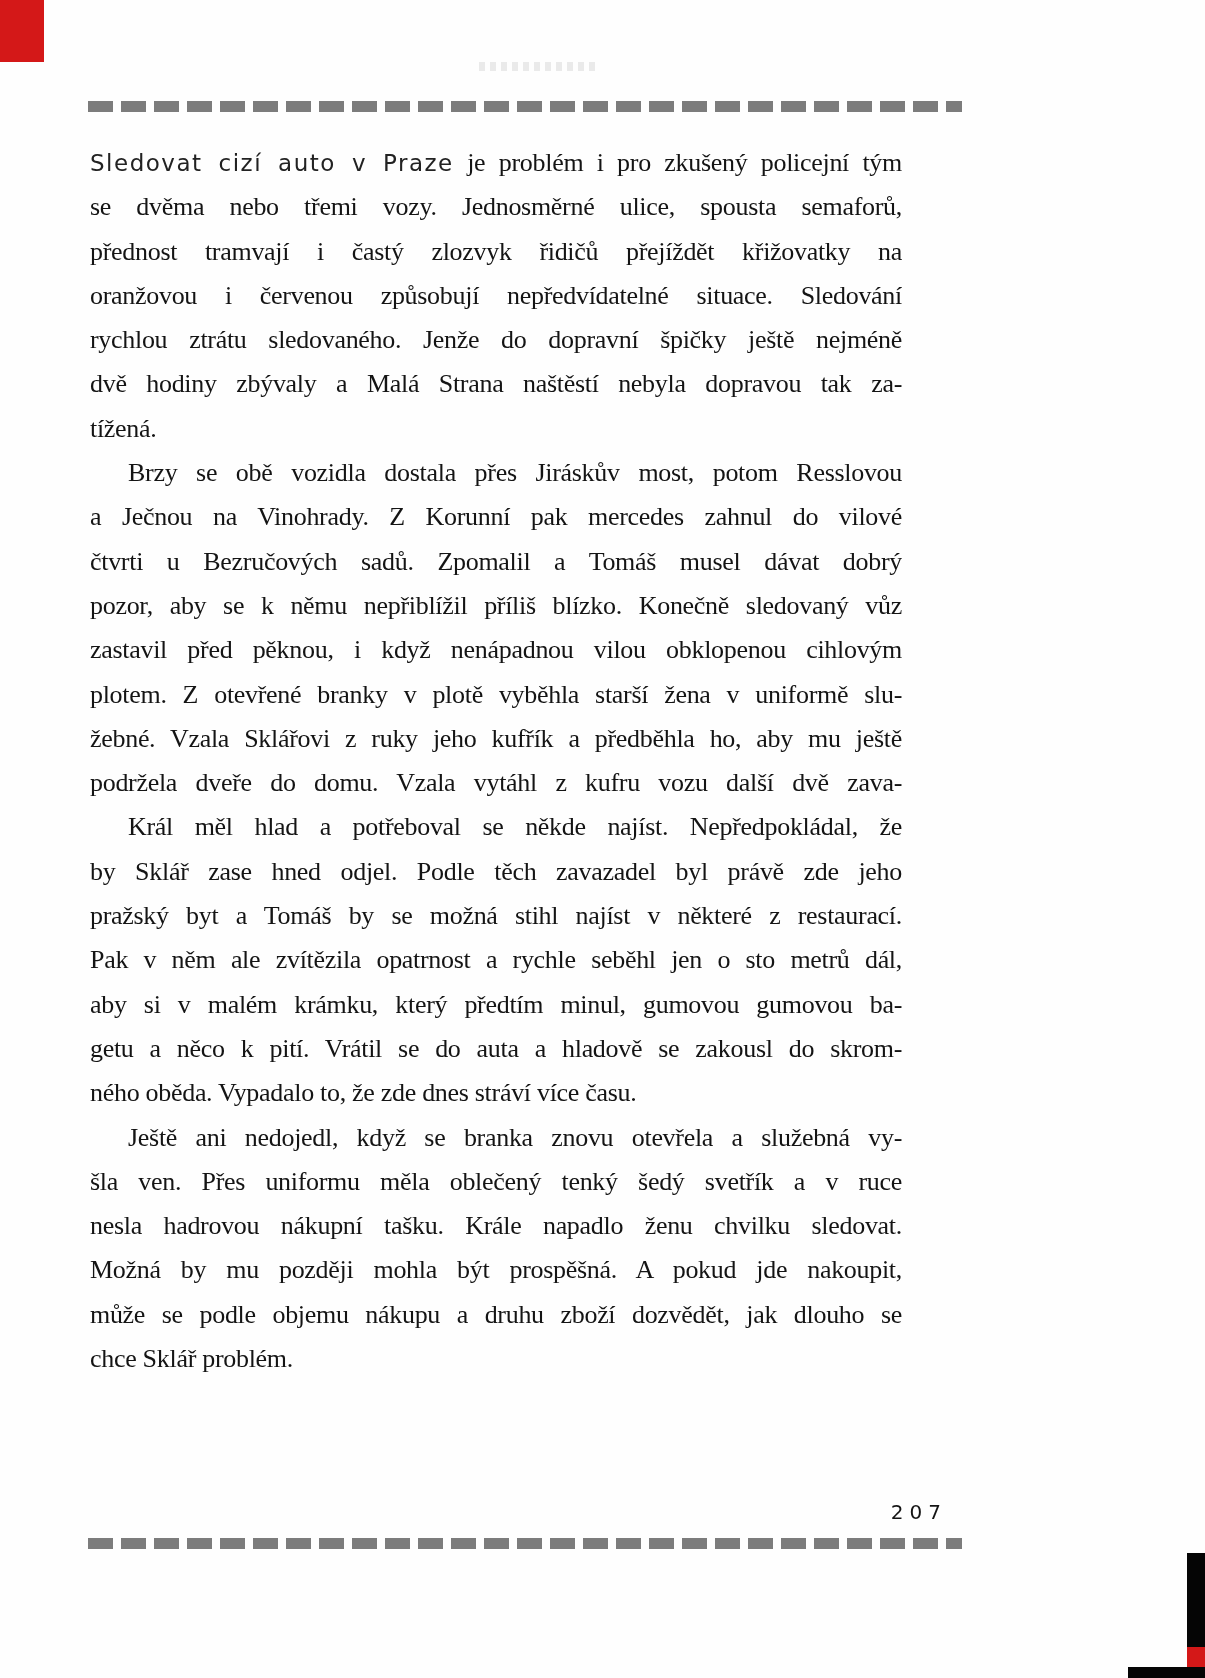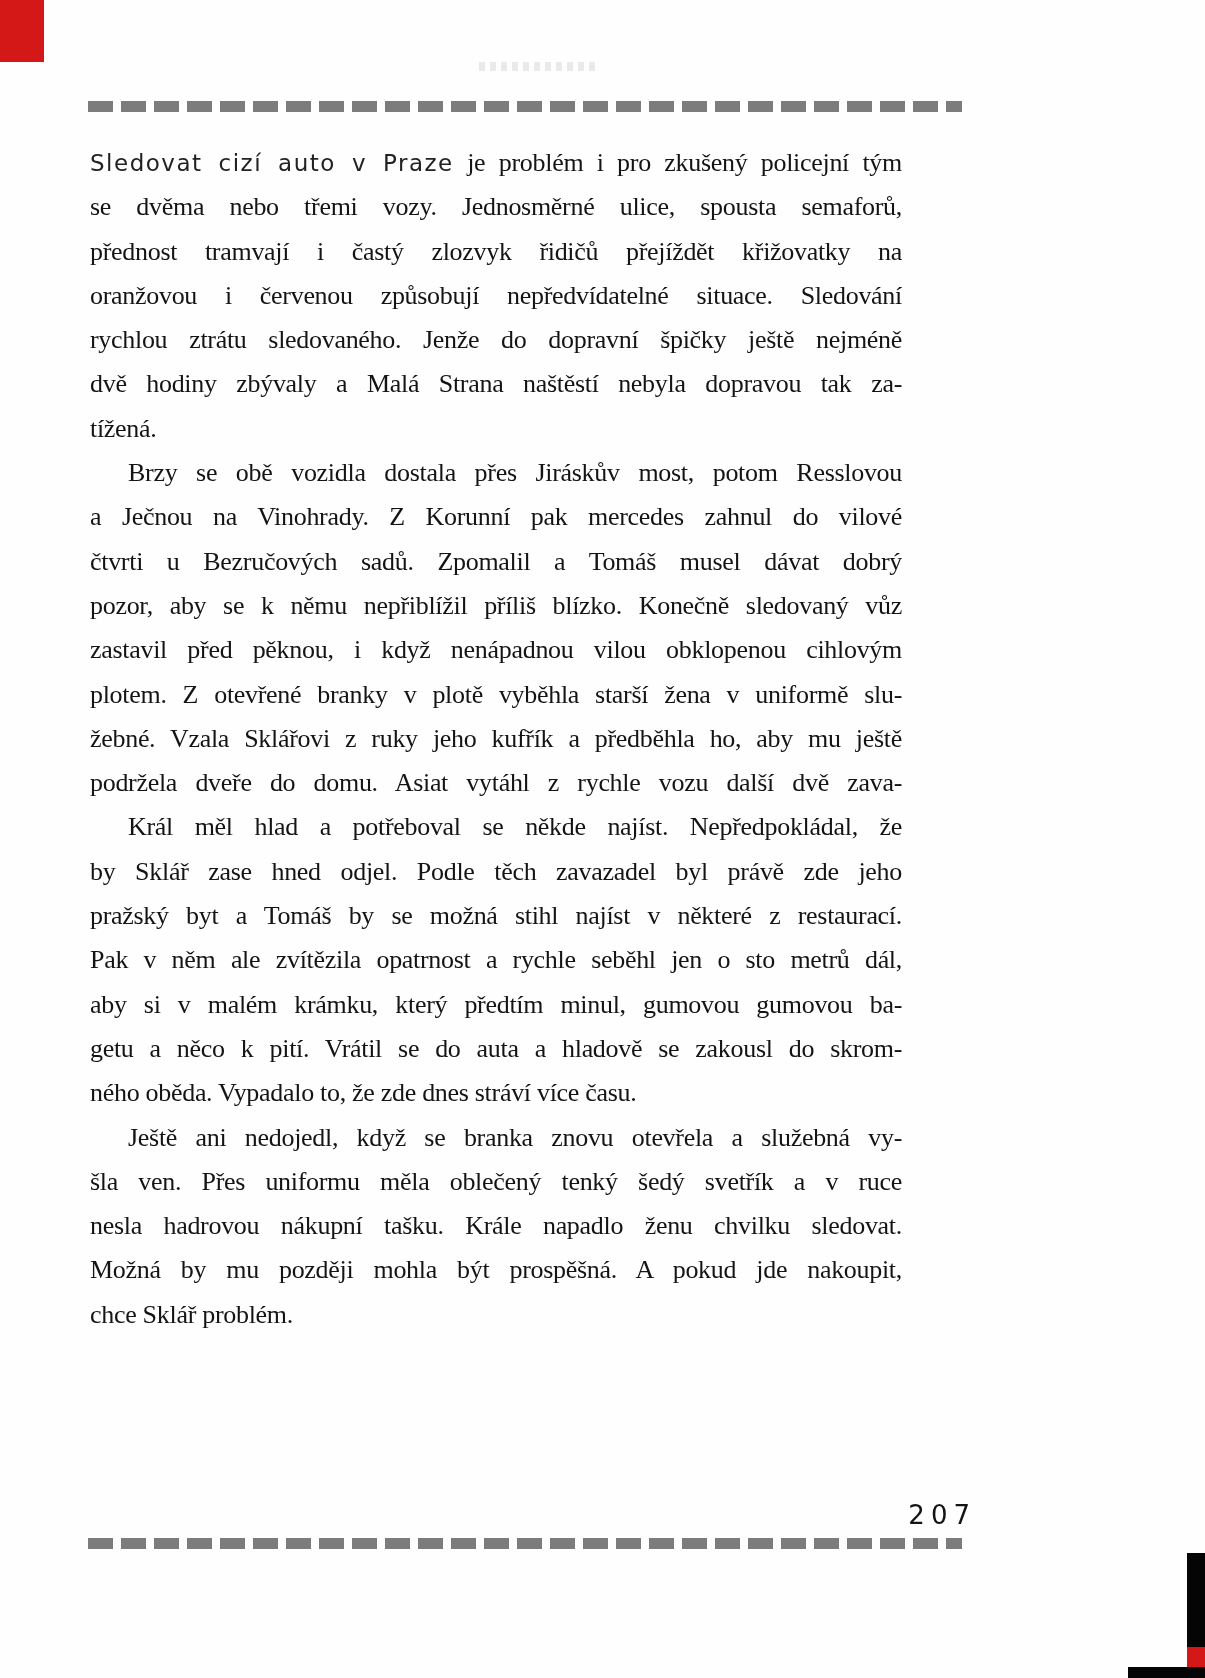--- a/index.html
+++ b/index.html
@@ -35,23 +35,23 @@
     overflow:hidden;
   }
   .tline.last   { text-align-last:left; }
   .tline.indent { text-indent:38px; }
   .leadin {
     font-family:"DejaVu Sans","Liberation Sans",sans-serif;
     font-size:23px; letter-spacing:1.5px; color:#222222;
   }
   
   .pagenum {
-    position:absolute; top:1500px; right:235px;
+    position:absolute; top:1500px; right:264px;
     font-family:"DejaVu Sans","Liberation Sans",sans-serif;
-    font-size:26px; font-weight:500;
+    font-size:20px; font-weight:500;
     letter-spacing:6px; margin-right:-6px;
     color:#141414;
     margin-left:20px;
   }
   
   .mark { position:absolute; }
   .mark-red-topleft     { left:0;      top:0;      width:44px; height:62px; }
   .mark-black-rightedge { left:1187px; top:1553px; width:18px; height:94px; }
   .mark-red-bottomright { left:1187px; top:1647px; width:18px; height:31px; }
   .mark-black-bottom    { left:1128px; top:1667px; width:77px; height:11px; }
@@ -73,32 +73,33 @@
       <div class="tline">rychlou ztrátu sledovaného. Jenže do dopravní špičky ještě nejméně</div>
       <div class="tline">dvě hodiny zbývaly a Malá Strana naštěstí nebyla dopravou tak za-</div>
       <div class="tline last">tížená.</div>
       <div class="tline indent">Brzy se obě vozidla dostala přes Jiráskův most, potom Resslovou</div>
       <div class="tline">a Ječnou na Vinohrady. Z Korunní pak mercedes zahnul do vilové</div>
       <div class="tline">čtvrti u Bezručových sadů. Zpomalil a Tomáš musel dávat dobrý</div>
       <div class="tline">pozor, aby se k němu nepřiblížil příliš blízko. Konečně sledovaný vůz</div>
       <div class="tline">zastavil před pěknou, i když nenápadnou vilou obklopenou cihlovým</div>
       <div class="tline">plotem. Z otevřené branky v plotě vyběhla starší žena v uniformě slu-</div>
       <div class="tline">žebné. Vzala Sklářovi z ruky jeho kufřík a předběhla ho, aby mu ještě</div>
-      <div class="tline">podržela dveře do domu. Asiat vytáhl z rychle vozu další dvě zava-</div>
+      <div class="tline">podržela dveře do domu. Vzala vytáhl z kufru vozu další dvě zava-</div>
       <div class="tline indent">Král měl hlad a potřeboval se někde najíst. Nepředpokládal, že</div>
       <div class="tline">by Sklář zase hned odjel. Podle těch zavazadel byl právě zde jeho</div>
       <div class="tline">pražský byt a Tomáš by se možná stihl najíst v některé z restaurací.</div>
       <div class="tline">Pak v něm ale zvítězila opatrnost a rychle seběhl jen o sto metrů dál,</div>
       <div class="tline">aby si v malém krámku, který předtím minul, gumovou gumovou ba-</div>
       <div class="tline">getu a něco k pití. Vrátil se do auta a hladově se zakousl do skrom-</div>
       <div class="tline last">ného oběda. Vypadalo to, že zde dnes stráví více času.</div>
       <div class="tline indent">Ještě ani nedojedl, když se branka znovu otevřela a služebná vy-</div>
       <div class="tline">šla ven. Přes uniformu měla oblečený tenký šedý svetřík a v ruce</div>
       <div class="tline">nesla hadrovou nákupní tašku. Krále napadlo ženu chvilku sledovat.</div>
       <div class="tline">Možná by mu později mohla být prospěšná. A pokud jde nakoupit,</div>
+      <div class="tline">může se podle objemu nákupu a druhu zboží dozvědět, jak dlouho se</div>
       <div class="tline last">chce Sklář problém.</div>
     </div>
 
   <div class="pagenum">207</div>
 
   <div class="rule rule-bottom"></div>
 
   <div class="mark mark-red-topleft" style="background: rgb(212, 24, 24);"></div>
   <div class="mark mark-black-rightedge" style="background: rgb(5, 5, 5);"></div>
   <div class="mark mark-red-bottomright" style="background: rgb(212, 24, 24);"></div>

